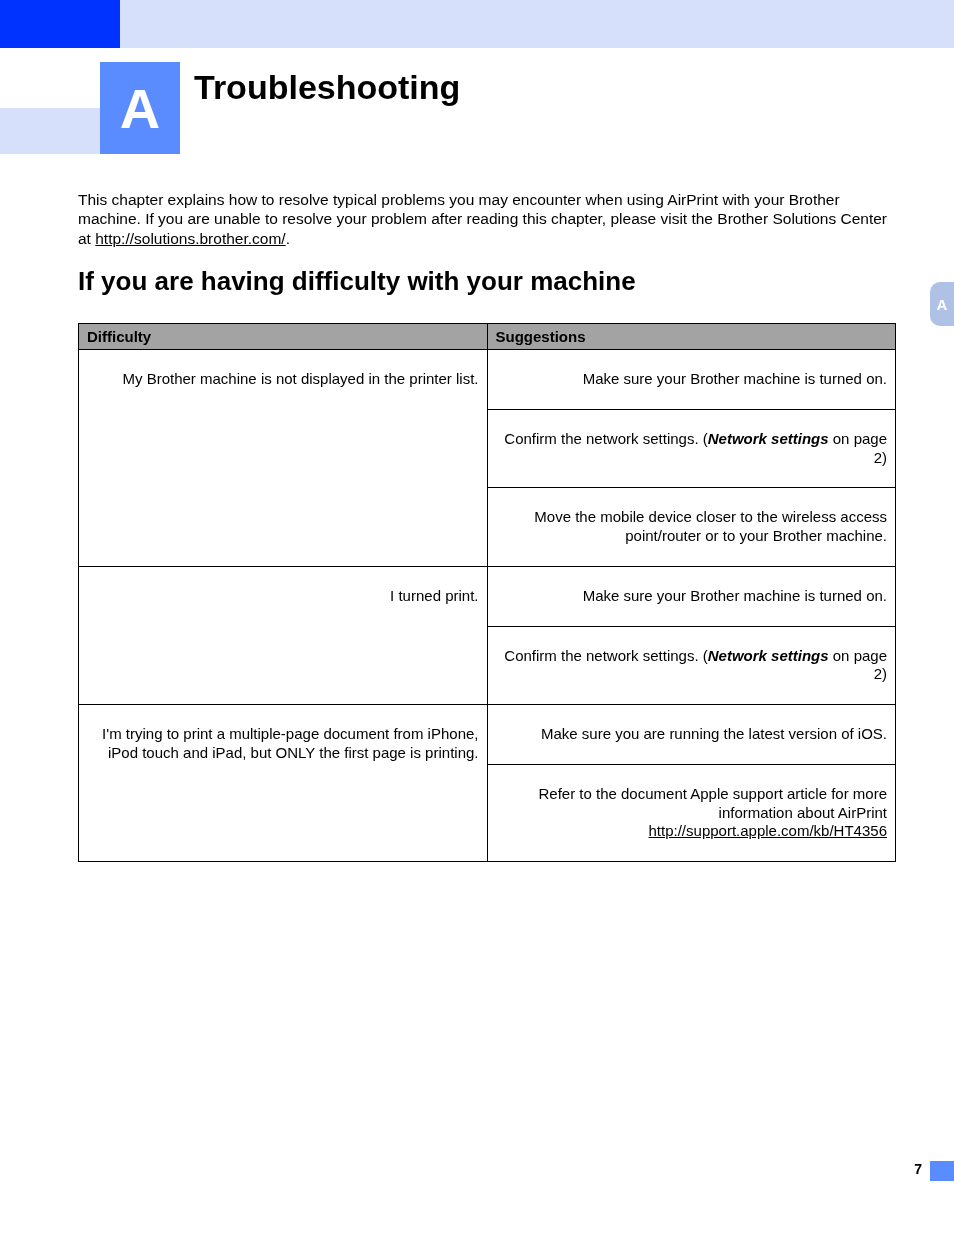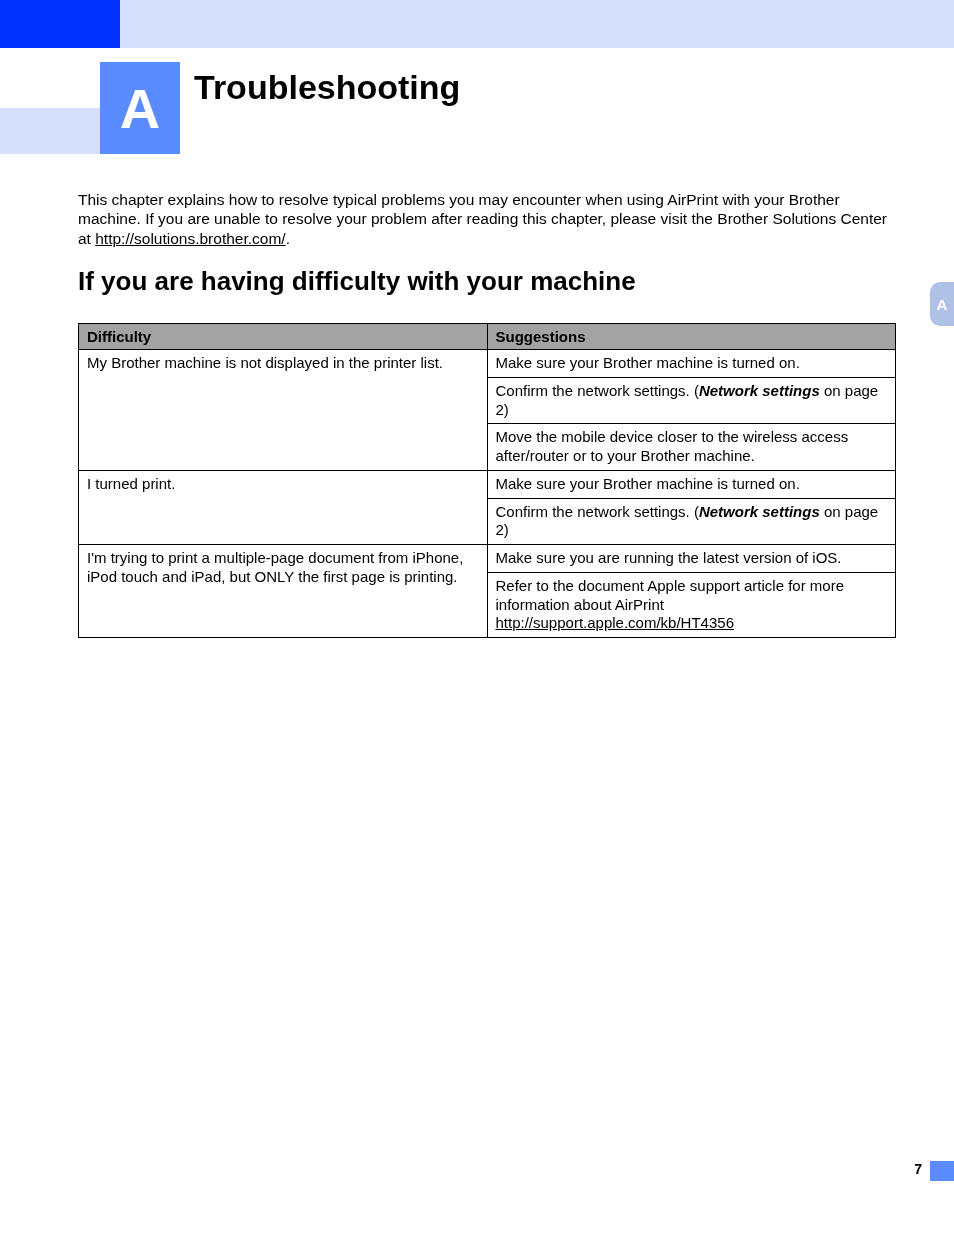--- a/index.html
+++ b/index.html
@@ -87,23 +87,24 @@
   table.tbl th {
     background: #a3a3a3;
     color: #000;
     text-align: left;
     font-weight: bold;
     border: 1px solid #000;
     padding: 4px 8px;
   }
   table.tbl td {
     border: 1px solid #000;
-    padding: 4px 8px;
+    padding: 20px 8px;
     vertical-align: top;
     line-height: 1.25;
+    text-align: right;
   }
   .nsref { font-style: italic; font-weight: bold; }
   .linklike { text-decoration: underline; }
   .page-number {
     position: absolute;
     right: 32px;
     bottom: 58px;
     font-size: 14px;
     font-weight: bold;
   }
@@ -144,21 +145,21 @@
     </thead>
     <tbody id="tbody">
         <tr>
           <td rowspan="3">My Brother machine is not displayed in the printer list.</td>
           <td>Make sure your Brother machine is turned on.</td>
         </tr>
         <tr>
           <td><span>Confirm the network settings. (</span><span class="nsref">Network settings</span><span> on page 2)</span></td>
         </tr>
         <tr>
-          <td>Move the mobile device closer to the wireless access after/router or to your Brother machine.</td>
+          <td>Move the mobile device closer to the wireless access point/router or to your Brother machine.</td>
         </tr>
         <tr>
           <td rowspan="2">I turned print.</td>
           <td>Make sure your Brother machine is turned on.</td>
         </tr>
         <tr>
           <td><span>Confirm the network settings. (</span><span class="nsref">Network settings</span><span> on page 2)</span></td>
         </tr>
         <tr>
           <td rowspan="2">I'm trying to print a multiple-page document from iPhone, iPod touch and iPad, but ONLY the first page is printing.</td>

